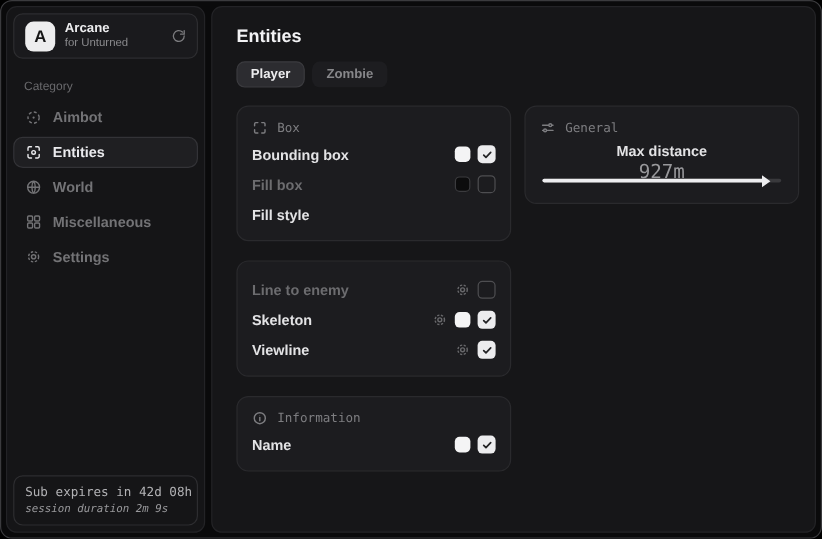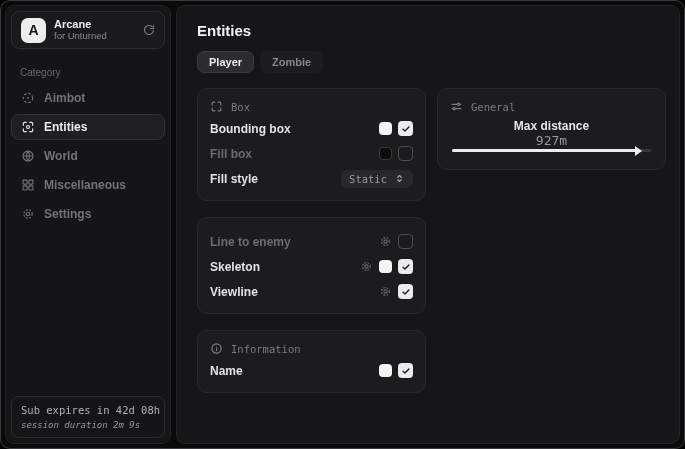--- a/index.html
+++ b/index.html
@@ -49,21 +49,21 @@
   .checkbox{width:15px;height:15px;border-radius:4px;display:flex;align-items:center;
     justify-content:center;cursor:pointer;}
   .checkbox.checked{background:#ececee;}
   .checkbox.unchecked{border:1.5px solid #4e4e51;background:transparent;}
   .gear-small{color:#68686b;display:flex;cursor:pointer;}
   .dropdown{display:flex;align-items:center;gap:7px;background:#28282b;border-radius:6px;
     padding:3px 8px;font-family:"DejaVu Sans Mono",monospace;font-size:10.5px;color:#9b9b9e;cursor:pointer;}
   .dropdown .ic{display:flex;color:#a8a8ab;}
   
   .gen-row{display:flex;justify-content:space-between;align-items:center;margin-top:6px;height:20px;flex-direction:column;}
-  .gen-value{font-family:"DejaVu Sans Mono",monospace;font-size:13px;color:#98989b;}
+  .gen-value{font-family:"DejaVu Sans Mono",monospace;font-size:16px;color:#98989b;}
   .slider{position:relative;height:3px;background:#39393c;border-radius:2px;margin:10px 2px 6px;cursor:pointer;}
   .slider-fill{position:absolute;left:0;top:0;height:3px;background:#ededef;border-radius:2px;}
   .slider-thumb{position:absolute;top:-3.5px;width:0;height:0;border-left:7px solid #ededef;
     border-top:5px solid transparent;border-bottom:5px solid transparent;}
 </style>
 </head>
 <body>
 
 <div class="window">
 
@@ -174,30 +174,20 @@
           </div>
           <div class="row dim">
             <span class="row-label">Fill box</span>
             <span class="row-controls">
               <span class="swatch black"></span>
               <span class="checkbox unchecked"></span>
             </span>
           </div>
           <div class="row">
             <span class="row-label">Fill style</span>
-            <span class="row-controls">
-              <span class="dropdown">
-                <span>Static</span>
-                <span class="ic">
-                  <svg width="11" height="11" viewBox="0 0 24 24" fill="none" stroke="currentColor" stroke-width="2.6" stroke-linecap="round" stroke-linejoin="round">
-                      <path d="M8 9.5L12 5.5l4 4M8 14.5l4 4 4-4"></path>
-                    </svg>
-                </span>
-              </span>
-            </span>
           </div>
         </section>
 
         <section class="panel">
           <div class="row dim">
             <span class="row-label">Line to enemy</span>
             <span class="row-controls">
               <span class="gear-small">
                 <svg width="13" height="13" viewBox="0 0 24 24" fill="none" stroke="currentColor" stroke-width="2.2">
                     <circle cx="12" cy="12" r="3"></circle>

